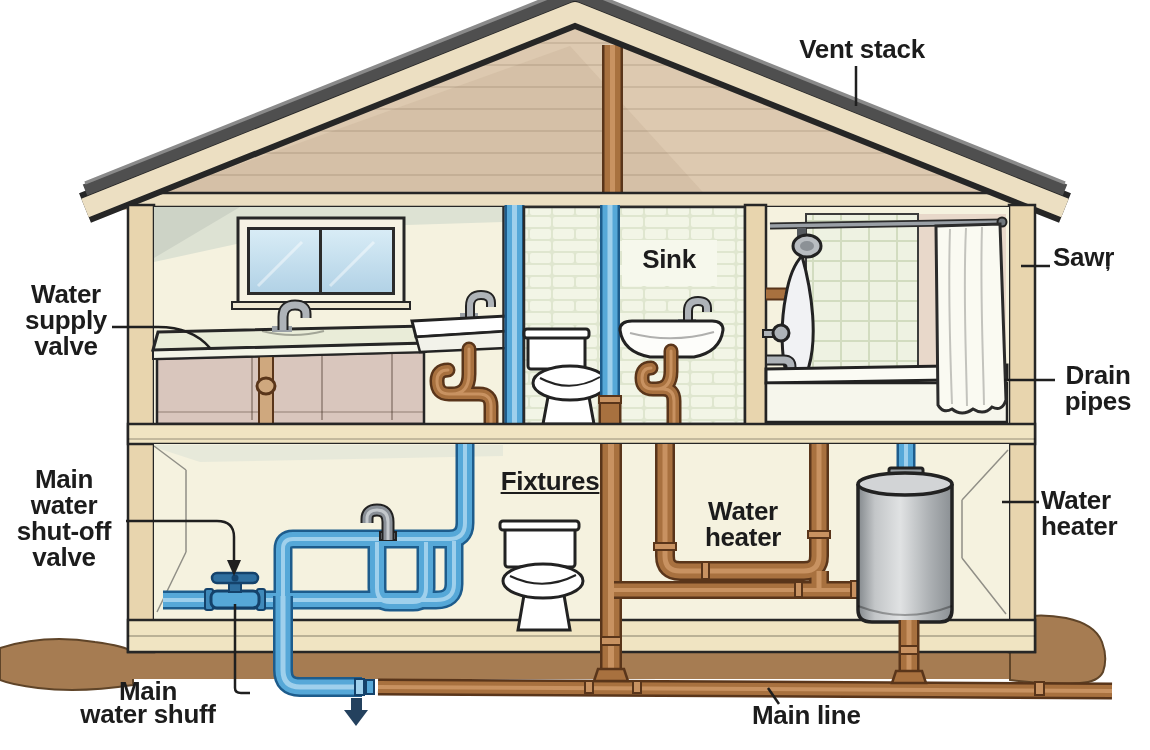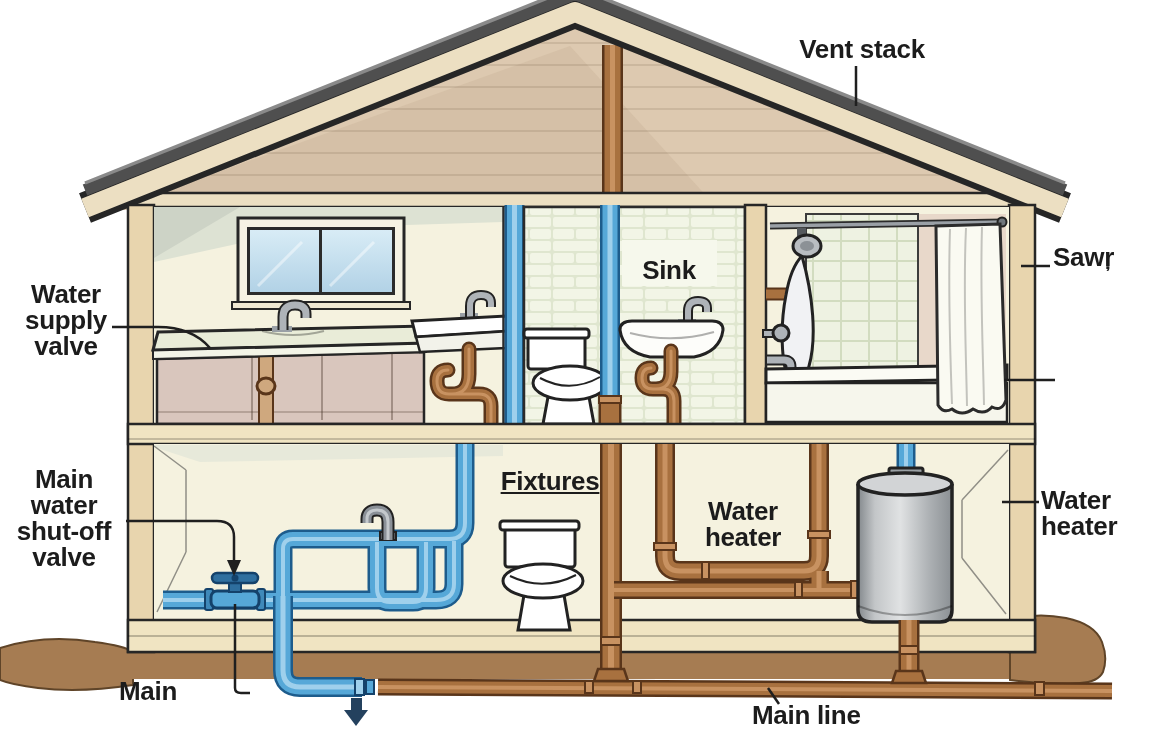--- a/index.html
+++ b/index.html
@@ -364,24 +364,28 @@
 </svg>
 
   <div class="lbl c" style="left:782px;top:36px;width:160px;"><span>Vent stack</span></div>
 
   <div class="lbl c" style="left:12px;top:281px;width:108px;">
     <div>Water</div>
     <div>supply</div>
     <div>valve</div>
   </div>
 
-  <div class="lbl c" style="left:626px;top:257px;width:86px;text-align:center;"><span>Sink</span></div>
+  <div class="lbl c" style="left:626px;top:246px;width:86px;text-align:center;"><span>Sink</span></div>
 
   <div class="lbl" style="left:1053px;top:244px;"><span>Sawŗ</span></div>
 
+  <div class="lbl c" style="left:1054px;top:362px;width:88px;">
+    <div>Drain</div>
+    <div>pipes</div>
+  </div>
 
   <div class="lbl c" style="left:2px;top:466px;width:124px;">
     <div>Main</div>
     <div>water</div>
     <div>shut-off</div>
     <div>valve</div>
   </div>
 
   <div class="lbl c" style="left:489px;top:468px;width:122px;text-decoration:underline;"><span>Fixtures</span></div>
 
@@ -390,16 +394,17 @@
     <div>heater</div>
   </div>
 
   <div class="lbl" style="left:1041px;top:487px;width:105px;">
     <div>Water</div>
     <div>heater</div>
   </div>
 
   <div class="lbl c" style="left:57px;top:680px;width:182px;line-height:23px;">
     <div>Main</div>
+    <div>water shuff</div>
   </div>
 
   <div class="lbl" style="left:752px;top:702px;"><span>Main line</span></div>
 </div>
 
 </body></html>

